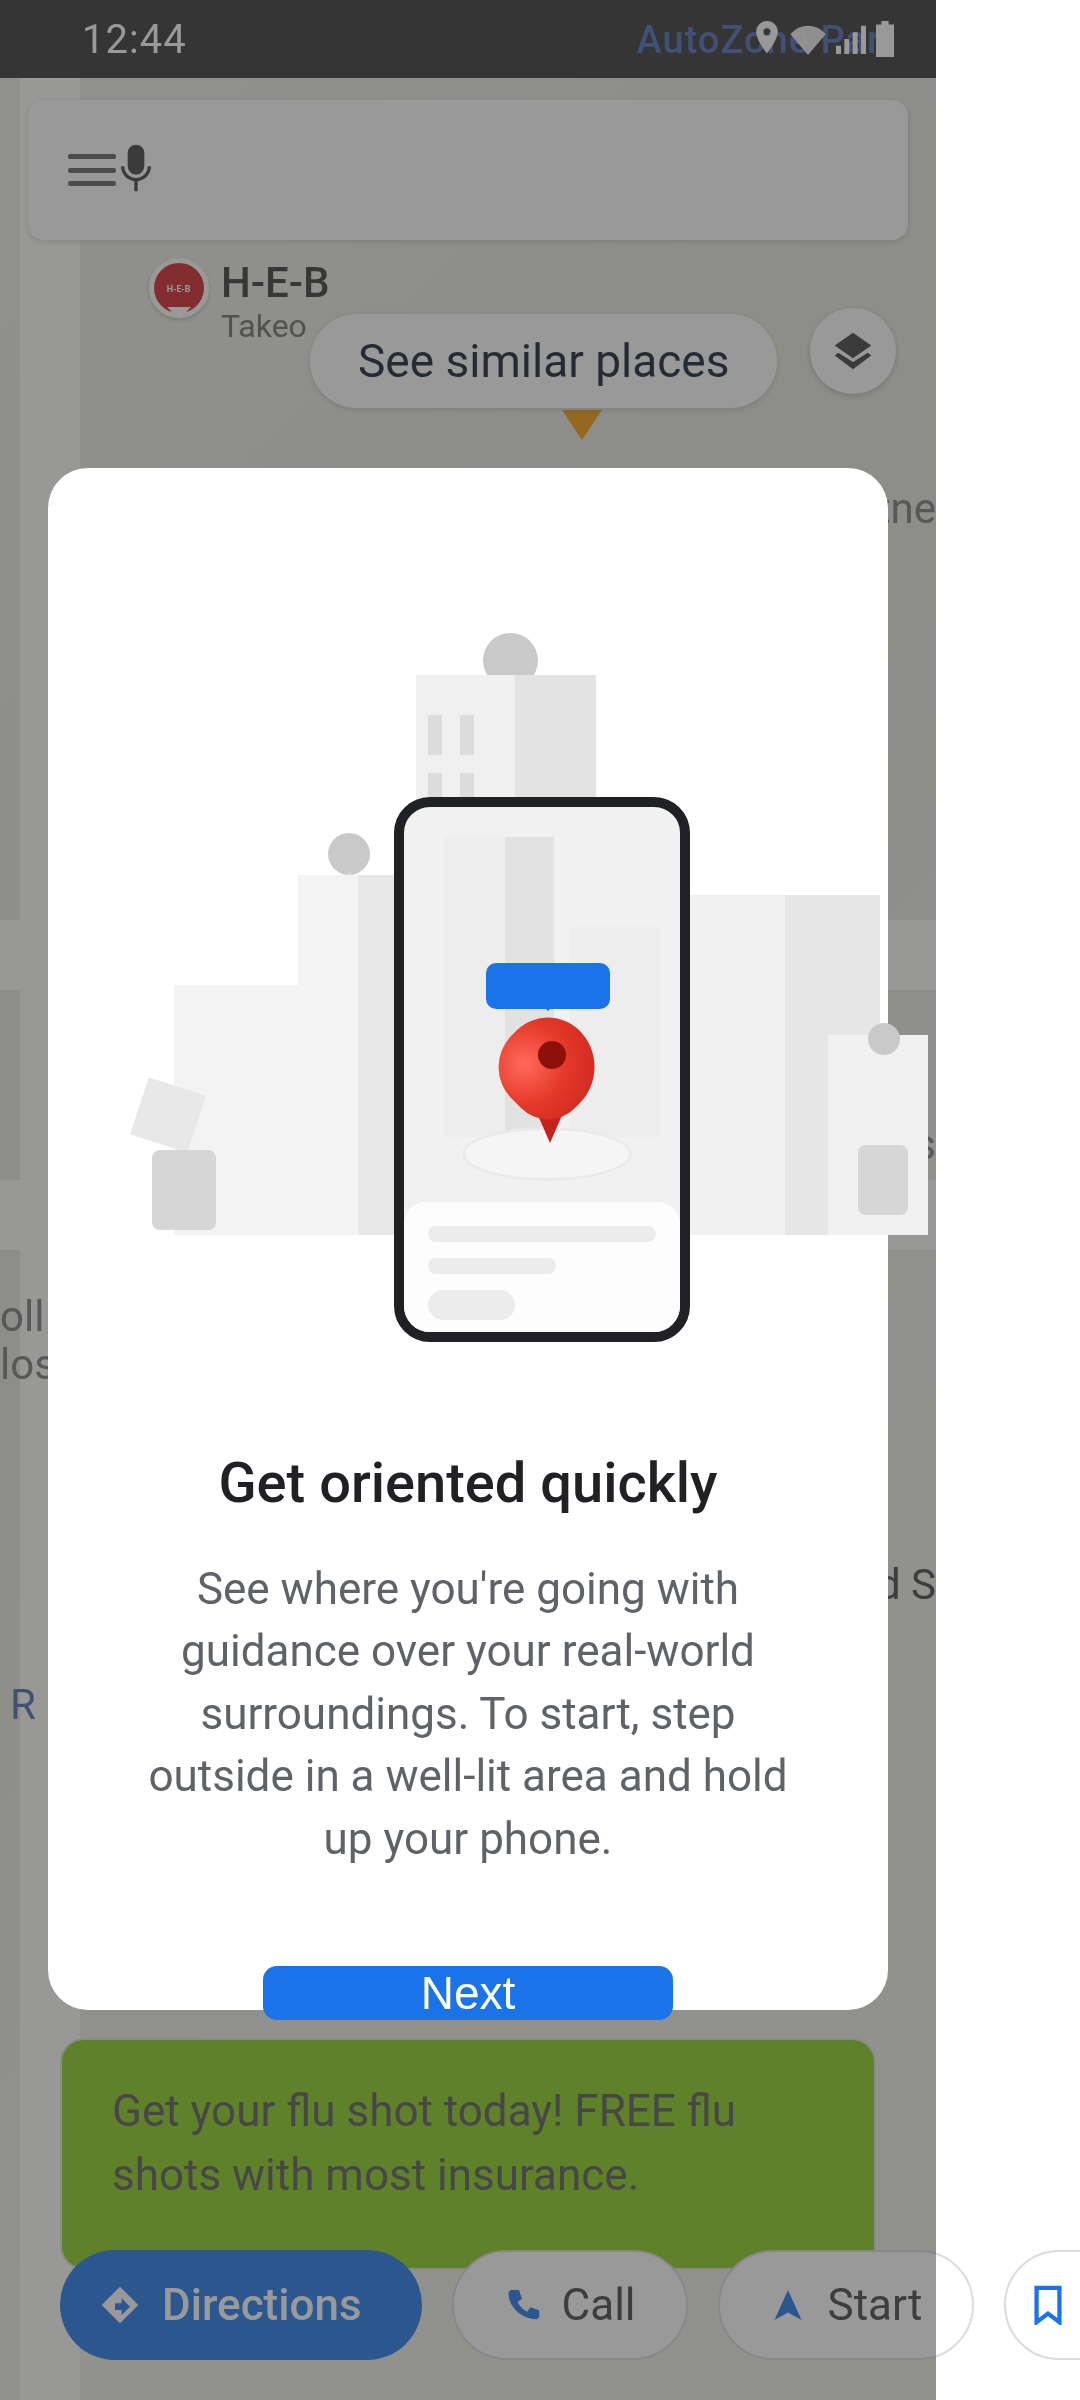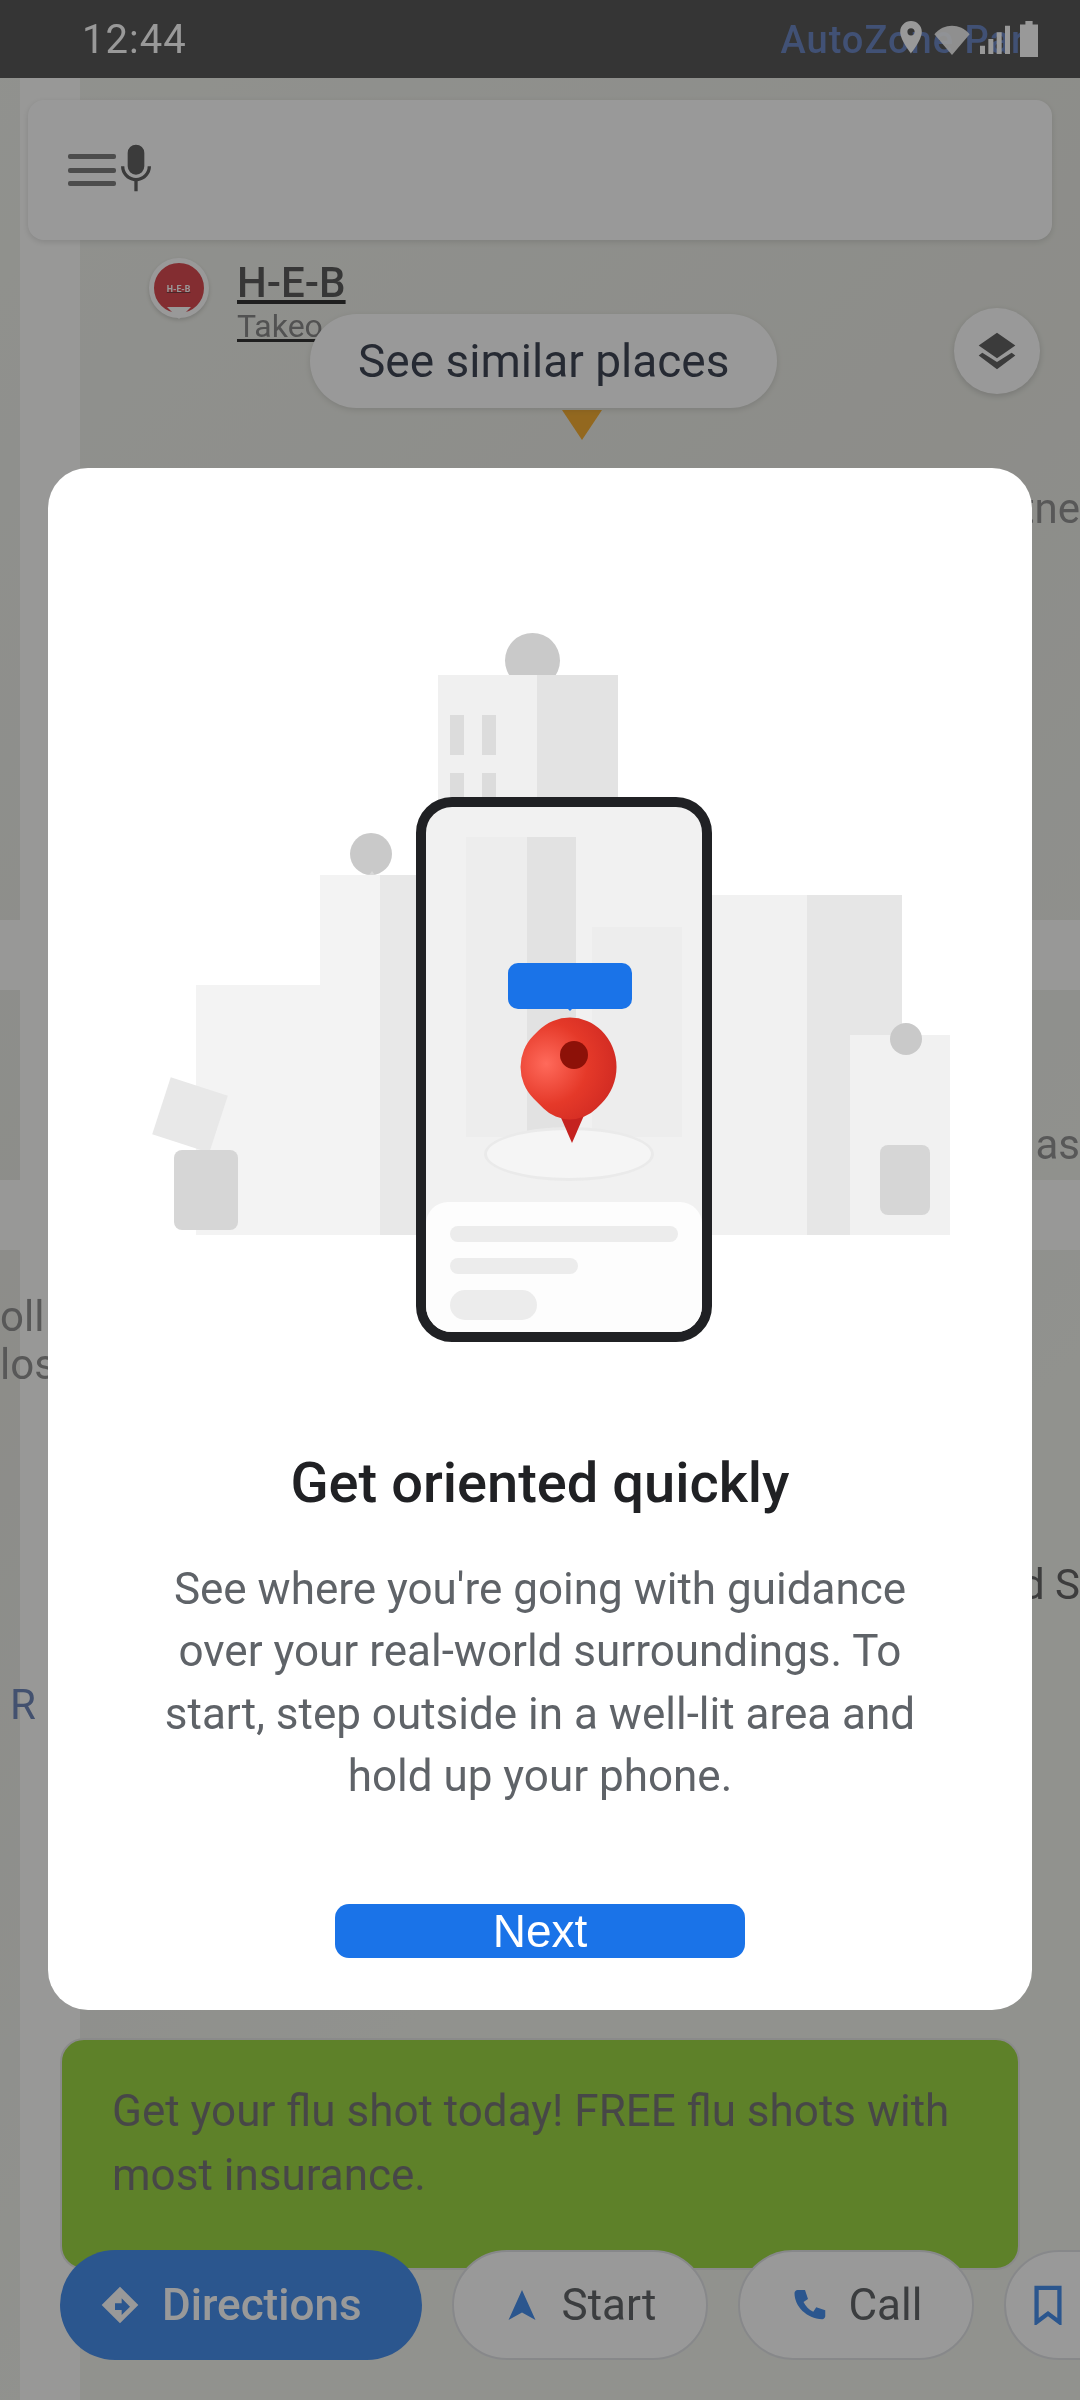--- a/index.html
+++ b/index.html
@@ -1,38 +1,38 @@
 <!DOCTYPE html>
 <html><head>
 <meta charset="utf-8">
 <style>
   * { box-sizing: border-box; margin: 0; padding: 0; }
   html, body { width: 1080px; height: 2400px; overflow: hidden; font-family: Roboto, Arial, sans-serif; }
-  .screen { position: relative; width: 1080px; height: 2400px; background: #e9ebe4; }
+  .screen { position: relative; width: 936px; height: 2400px; background: #e9ebe4; }
 
   
   .status-bar { position: absolute; top: 0; left: 0; right: 0; height: 78px; background: #2f2f2f; color: #fff; display: flex; align-items: center; justify-content: space-between; padding: 0 40px 0 82px; font-size: 40px; z-index: 10; }
   .status-left { font-weight: 400; letter-spacing: 1px; }
   .status-autozone { color:#4869b4; font-size:38px; font-weight:500; position:absolute; right:40px; top:18px; letter-spacing:1px; }
   .status-icons { display:flex; align-items:center; gap:6px; position:relative; z-index:2; }
 
   
   .map-bg { position:absolute; inset:0; background: linear-gradient(135deg,#eef0e9 0%, #e5e6de 40%, #eef0e9 70%); }
   .road-h { position:absolute; left:0; right:0; height:70px; background:#fdfdfb; }
   .road-v { position:absolute; top:0; bottom:0; width:60px; background:#fdfdfb; }
 
   
   .search-bar { position:absolute; top:100px; left:28px; right:28px; height:140px; background:#fff; border-radius:16px; box-shadow: 0 2px 6px rgba(0,0,0,.15); display:flex; align-items:center; padding: 0 40px; z-index:5; }
   .hamburger { width:48px; height:32px; display:flex; flex-direction:column; justify-content:space-between; }
   .hamburger div { height:5px; background:#5f5f5f; border-radius:2px; }
   .search-placeholder { flex:1; margin-left:70px; color:#8d8d8d; font-size:52px; }
   .mic-wrap { width:50px; }
 
   
-  .heb-wrap { position:absolute; top:258px; left:149px; display:flex; align-items:flex-start; gap:28px; z-index:3;text-decoration:underline; }
+  .heb-wrap { position:absolute; top:258px; left:149px; display:flex; align-items:flex-start; gap:12px; z-index:3; }
   .heb-pin { width:60px; height:60px; border-radius:50%; background:#d21f26; border:5px solid #fff; box-shadow:0 2px 4px rgba(0,0,0,.2); display:flex; align-items:center; justify-content:center; color:#fff; font-size:16px; font-weight:700; position:relative; }
   .heb-pin::after{ content:""; position:absolute; bottom:-18px; left:50%; transform:translateX(-50%); border:12px solid transparent; border-top-color:#fff; }
   .heb-text .title { font-size:42px; font-weight:500; color:#333; }
   .heb-text .sub { font-size:32px; color:#6b6b6b; }
 
   .similar-chip { position:absolute; top:314px; left:310px; background:#fff; border-radius:60px; padding:20px 48px; box-shadow:0 2px 6px rgba(0,0,0,.15); color:#0f172a; font-size:46px; z-index:4; }
 
   .arrow-down { position:absolute; top:410px; left:562px; width:0; height:0; border-left:20px solid transparent; border-right:20px solid transparent; border-top:30px solid #f29900; z-index:3; }
 
   .layers-fab { position:absolute; top:308px; right:40px; width:86px; height:86px; border-radius:50%; background:#fff; box-shadow:0 2px 6px rgba(0,0,0,.2); display:flex; align-items:center; justify-content:center; z-index:4; }
@@ -175,32 +175,32 @@
       <span class="ic">
           <svg width="40" height="40" viewBox="0 0 24 24">
             <path fill="#fff" d="M12 1l11 11-11 11L1 12 12 1zm1 7v3H9v4h4v3l5-5-5-5z"></path>
           </svg>
         </span>
       <span>Directions</span>
     </div>
     <div class="chip">
       <span class="ic">
           <svg width="36" height="36" viewBox="0 0 24 24">
+            <path fill="#1a73e8" d="M6 2h4l2 6-3 2c1.5 3 3.5 5 6.5 6.5l2-3 6 2v4c0 1-1 2-2 2C11 21 3 13 3 4c0-1 1-2 2-2z"></path>
+          </svg>
+        </span>
+      <span>Call</span>
+    </div>
+    <div class="chip">
+      <span class="ic">
+          <svg width="36" height="36" viewBox="0 0 24 24">
             <path fill="#1a73e8" d="M12 2l9 20-9-5-9 5 9-20z"></path>
           </svg>
         </span>
       <span>Start</span>
-    </div>
-    <div class="chip">
-      <span class="ic">
-          <svg width="36" height="36" viewBox="0 0 24 24">
-            <path fill="#1a73e8" d="M6 2h4l2 6-3 2c1.5 3 3.5 5 6.5 6.5l2-3 6 2v4c0 1-1 2-2 2C11 21 3 13 3 4c0-1 1-2 2-2z"></path>
-          </svg>
-        </span>
-      <span>Call</span>
     </div>
     <div class="chip last">
       <span class="ic">
           <svg width="36" height="40" viewBox="0 0 24 28">
             <path fill="none" stroke="#1a73e8" stroke-width="3" d="M4 2h16v24l-8-6-8 6z"></path>
           </svg>
         </span>
     </div>
   </div>
 

